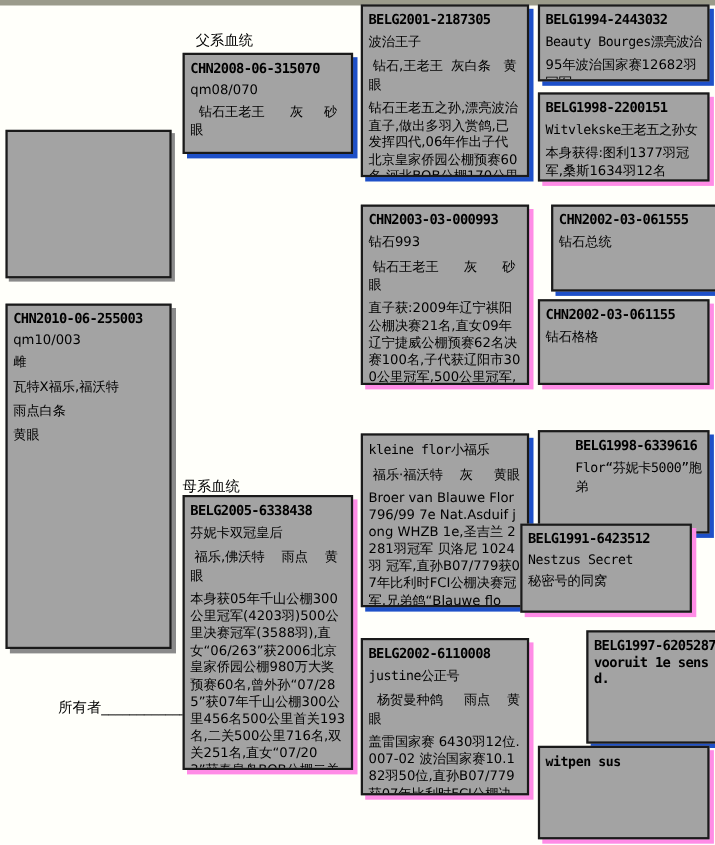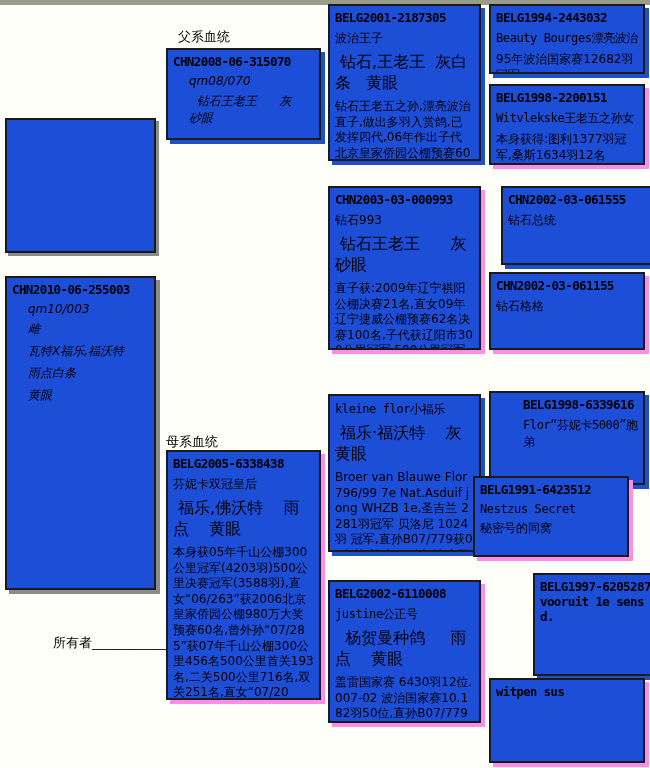--- a/index.html
+++ b/index.html
@@ -1,25 +1,25 @@
 <!DOCTYPE html>
 <html><head>
 <meta charset="utf-8">
 <style>
   html,body{margin:0;padding:0;background:#fff;}
   #page{position:relative;width:650px;height:768px;background:#fffffa;overflow:hidden;
         font-family:"DejaVu Sans","Liberation Sans",sans-serif;color:#000;}
   #topbar{position:absolute;top:0;left:0;width:650px;height:5px;}
-  .box{position:absolute;background:#1d4ed8;border:2px solid #1a1a1a;box-sizing:border-box;
+  .box{position:absolute;background:#a3a3a3;border:2px solid #1a1a1a;box-sizing:border-box;
        padding:3px 5px;overflow:hidden;}
   .box-id{font-family:"DejaVu Sans Mono","Liberation Mono",monospace;font-weight:bold;
           font-size:12.5px;letter-spacing:-0.6px;margin:1px 0 5px 0;white-space:pre-wrap;}
   .box-name{font-size:12px;margin:2px 0 5px 0;white-space:pre-wrap;}
-  .box-traits{font-size:16px;margin:2px 0 5px 0;white-space:pre-wrap;}
-  .box-line{font-size:12px;margin:5px 16px;white-space:pre-wrap;font-style:italic;}
+  .box-traits{font-size:12px;margin:2px 0 5px 0;white-space:pre-wrap;}
+  .box-line{font-size:12px;margin:5px 0;white-space:pre-wrap;}
   .box-details{font-size:12px;line-height:1.3;white-space:pre-wrap;word-break:break-all;}
   .mono{font-family:"DejaVu Sans Mono","Liberation Mono",monospace;letter-spacing:-0.4px;}
   .bold{font-weight:bold;}
   .flow-label{position:absolute;font-size:13px;}
 </style>
 </head>
 <body>
 
 <div id="page">
   <div id="topbar" style="background: rgb(155, 155, 139);"></div>

